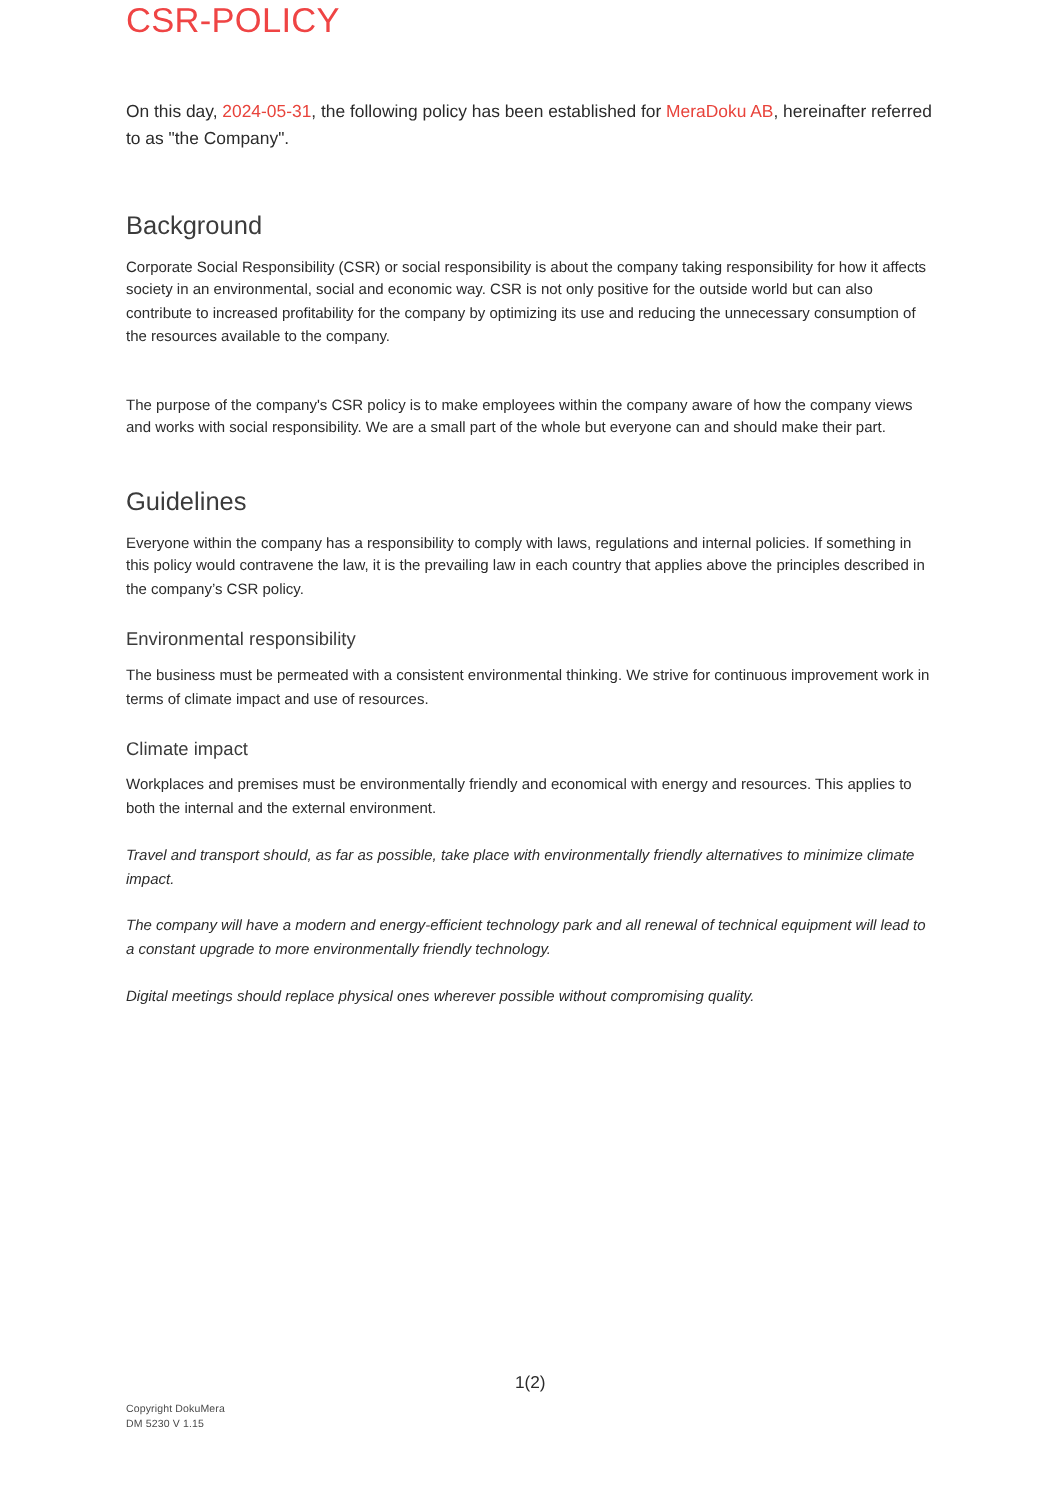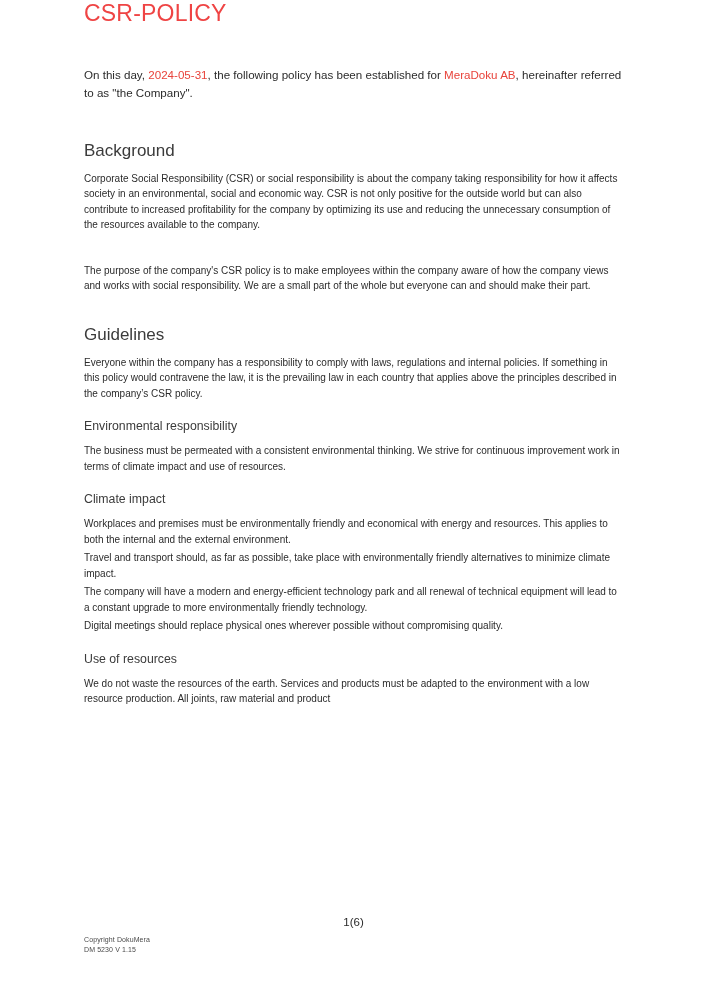--- a/index.html
+++ b/index.html
@@ -70,21 +70,21 @@
 
   .sec-purpose { margin-top: 30px; }
   .sec-purpose h2.section { margin-bottom: 9px; }
 
   .sec-guidelines { margin-top: 30px; }
   .sec-guidelines h2.section { margin-bottom: 9px; }
 
   .sub-block { margin-top: 18px; }
   .sub-block h3.subsection { margin-bottom: 8px; }
 
-  p.body + p.body { margin-top: 3px; }
+  p.body + p.body { margin-top: 16px; font-style: italic; }
 
   .footer {
     position: absolute;
     left: 0;
     top: 915px;
     width: 707px;
   }
   .page-number {
     text-align: center;
     font-size: 11.5px;
@@ -130,28 +130,24 @@
       </div>
 
       <div class="sub-block">
         <h3 class="subsection">Climate impact</h3>
         <p class="body">Workplaces and premises must be environmentally friendly and economical with energy and resources. This applies to both the internal and the external environment.</p>
         <p class="body">Travel and transport should, as far as possible, take place with environmentally friendly alternatives to minimize climate impact.</p>
         <p class="body">The company will have a modern and energy-efficient technology park and all renewal of technical equipment will lead to a constant upgrade to more environmentally friendly technology.</p>
         <p class="body">Digital meetings should replace physical ones wherever possible without compromising quality.</p>
       </div>
 
-      <div class="sub-block">
-        <h3 class="subsection">Use of resources</h3>
-        <p class="body">We do not waste the resources of the earth. Services and products must be adapted to the environment with a low resource production. All joints, raw material and product</p>
-      </div>
     </section>
 
   </div>
 
   <div class="footer">
-    <div class="page-number">1(6)</div>
+    <div class="page-number">1(2)</div>
     <div class="footer-meta">
       <div>Copyright DokuMera</div>
       <div>DM 5230 V 1.15</div>
     </div>
   </div>
 </div>
 
 </body></html>

